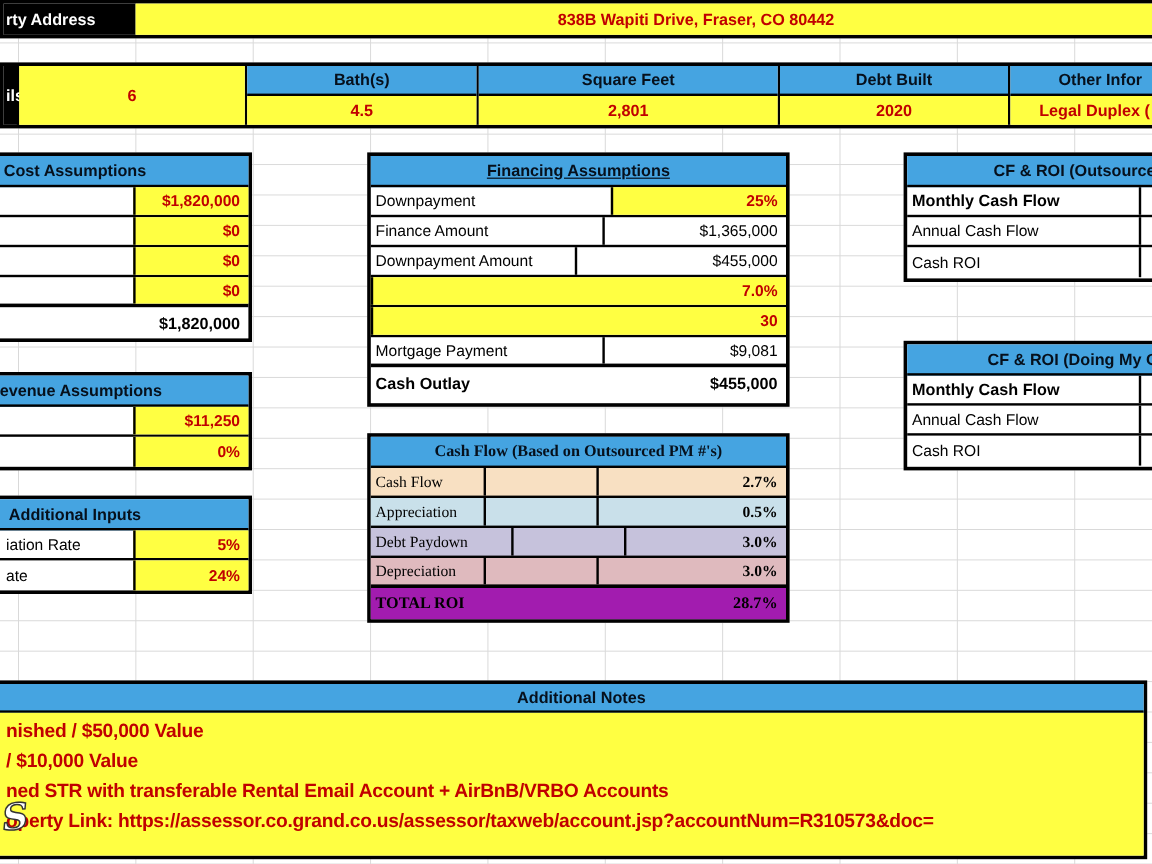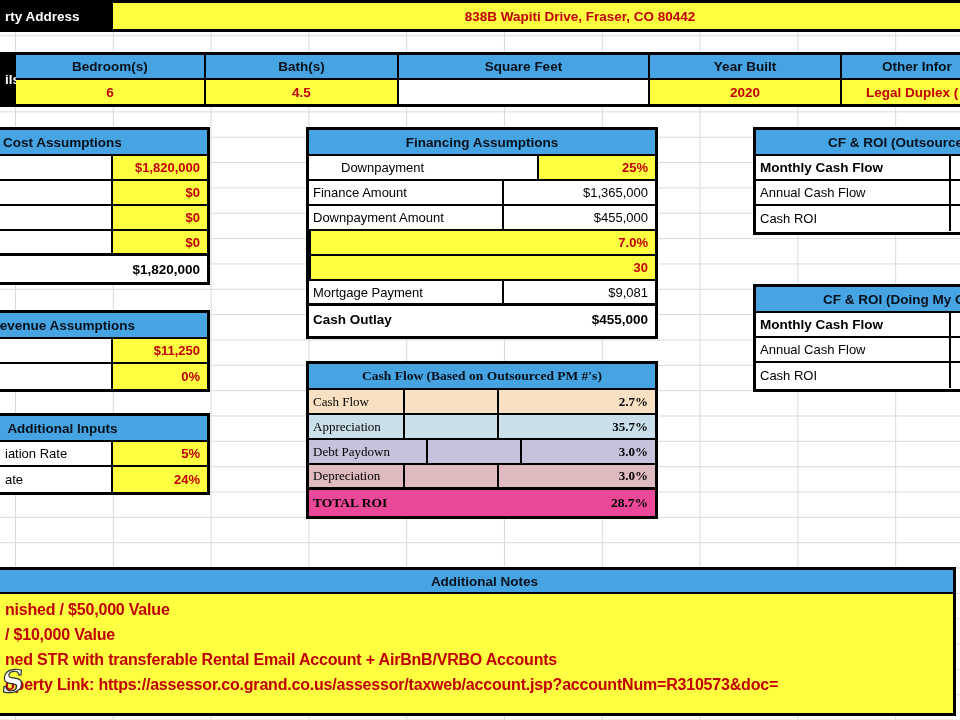--- a/index.html
+++ b/index.html
@@ -55,32 +55,32 @@
 <div id="gridlines"></div>
 
 <div class="tbl" style="left:0;top:0;width:1050px;height:32px;display:flex;">
   <div id="addr-label">rty Address</div>
   <div id="addr-value" class="yellow red">838B Wapiti Drive, Fraser, CO 80442</div>
 </div>
 
 <div class="tbl" style="left:0;top:52;width:1070px;height:55px;display:flex;top:52px;">
   <div style="width:13px;background:#000;color:#fff;font-weight:bold;font-size:13.5px;display:flex;align-items:center;padding-left:2px;border-right:2px solid #000;">ils</div>
   <div class="dcol" style="width:190px;border-right:2px solid #000;">
-    <div class="dhead">Bedroom(s)</div>
     <div class="dval red">6</div>
   </div>
   <div class="dcol" style="width:193px;border-right:2px solid #000;justify-content:flex-end;">
     <div class="dhead">Bath(s)</div>
     <div class="dval red">4.5</div>
   </div>
   <div class="dcol" style="width:251px;border-right:2px solid #000;">
     <div class="dhead">Square Feet</div>
+    <div class="dval red">2,801</div>
   </div>
   <div class="dcol" style="width:192px;border-right:2px solid #000;">
-    <div class="dhead">Year Built</div>
+    <div class="dhead">Debt Built</div>
     <div class="dval red">2020</div>
   </div>
   <div class="dcol" style="flex:1;">
     <div class="dhead" style="justify-content:flex-start;padding-left:40px;">Other Infor</div>
     <div class="dval red" style="justify-content:flex-start;padding-left:24px;">Legal Duplex (</div>
   </div>
 </div>
 
 <div class="tbl" style="left:-97px;top:127px;width:307px;height:158px;">
   <div class="hdr" style="height:26px;padding-left:12px;">Cost Assumptions</div>
@@ -99,31 +99,31 @@
   <div class="row" style="height:25px;border-bottom:3px solid #000;">
       <div class="lbl" style="width:205px;"></div>
       <div class="val yellow red bl2" style="flex:1;">$0</div>
     </div>
   <div class="row" style="height:26px;">
       <div class="val bold" style="flex:1;font-size:13.5px;">$1,820,000</div>
     </div>
 </div>
 
 <div class="tbl" style="left:306px;top:127px;width:352px;height:212px;">
-  <div class="hdr" style="height:26px;">Financing Assumptions</div>
-  <div class="row bb2" style="height:25px;">
-      <div class="lbl" style="width:200px;margin-left:28px;">Downpayment</div>
+  <div class="hdr" style="height:26px;text-decoration:underline;">Financing Assumptions</div>
+  <div class="row bb2" style="height:25px;">
+      <div class="lbl" style="width:200px;">Downpayment</div>
       <div class="val yellow red bl2" style="flex:1;">25%</div>
     </div>
   <div class="row bb2" style="height:25px;">
       <div class="lbl" style="width:193px;">Finance Amount</div>
       <div class="val bl2" style="flex:1;">$1,365,000</div>
     </div>
   <div class="row bb2" style="height:25px;">
-      <div class="lbl" style="width:193px;">Downpayment Amount</div>
+      <div class="lbl" style="width:170px;">Downpayment Amount</div>
       <div class="val bl2" style="flex:1;">$455,000</div>
     </div>
   <div class="row bb2" style="height:25px;">
       <div class="val yellow red bl2" style="flex:1;">7.0%</div>
     </div>
   <div class="row bb2" style="height:25px;">
       <div class="val yellow red bl2" style="flex:1;">30</div>
     </div>
   <div class="row" style="height:25px;border-bottom:3px solid #000;">
       <div class="lbl" style="width:193px;">Mortgage Payment</div>
@@ -194,33 +194,33 @@
 <div class="tbl" style="left:306px;top:361px;width:352px;height:158px;font-family:Liberation Serif, serif;">
   <div class="hdr" style="height:26px;">Cash Flow (Based on Outsourced PM #'s)</div>
   <div class="row bb2" style="height:25px;background:#f8e0c2;">
     <div class="lbl" style="width:94px;">Cash Flow</div>
     <div class="bl2" style="width:94px;"></div>
     <div class="val bold bl2" style="flex:1;">2.7%</div>
   </div>
   <div class="row bb2" style="height:25px;background:#c9e0ea;">
     <div class="lbl" style="width:94px;">Appreciation</div>
     <div class="bl2" style="width:94px;"></div>
-    <div class="val bold bl2" style="flex:1;">35.7%</div>
+    <div class="val bold bl2" style="flex:1;">0.5%</div>
   </div>
   <div class="row bb2" style="height:25px;background:#c6c2dc;">
     <div class="lbl" style="width:117px;">Debt Paydown</div>
     <div class="bl2" style="width:94px;"></div>
     <div class="val bold bl2" style="flex:1;">3.0%</div>
   </div>
   <div class="row" style="height:25px;background:#dfbabe;border-bottom:3px solid #000;">
     <div class="lbl" style="width:94px;">Depreciation</div>
     <div class="bl2" style="width:94px;"></div>
     <div class="val bold bl2" style="flex:1;">3.0%</div>
   </div>
-  <div class="row" style="height:26px;background:#ec4899;">
+  <div class="row" style="height:26px;background:#a21caf;">
     <div class="lbl bold" style="width:193px;font-size:13.5px;">TOTAL ROI</div>
     <div class="val bold" style="flex:1;font-size:13.5px;">28.7%</div>
   </div>
 </div>
 
 <div class="tbl" style="left:-97px;top:567px;width:1053px;height:149px;">
   <div class="hdr" style="height:24px;padding-left:110px;">Additional Notes</div>
   <div class="yellow" style="height:119px;padding:3px 0 0 99px;overflow:hidden;">
     <div class="note-line">nished / $50,000 Value</div>
     <div class="note-line">/ $10,000 Value</div>

